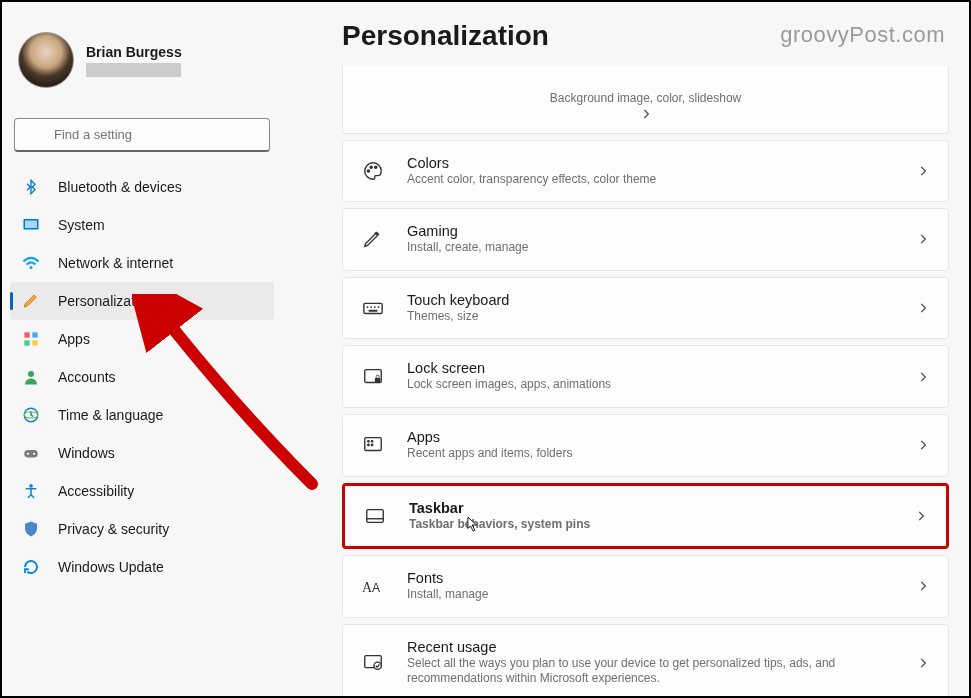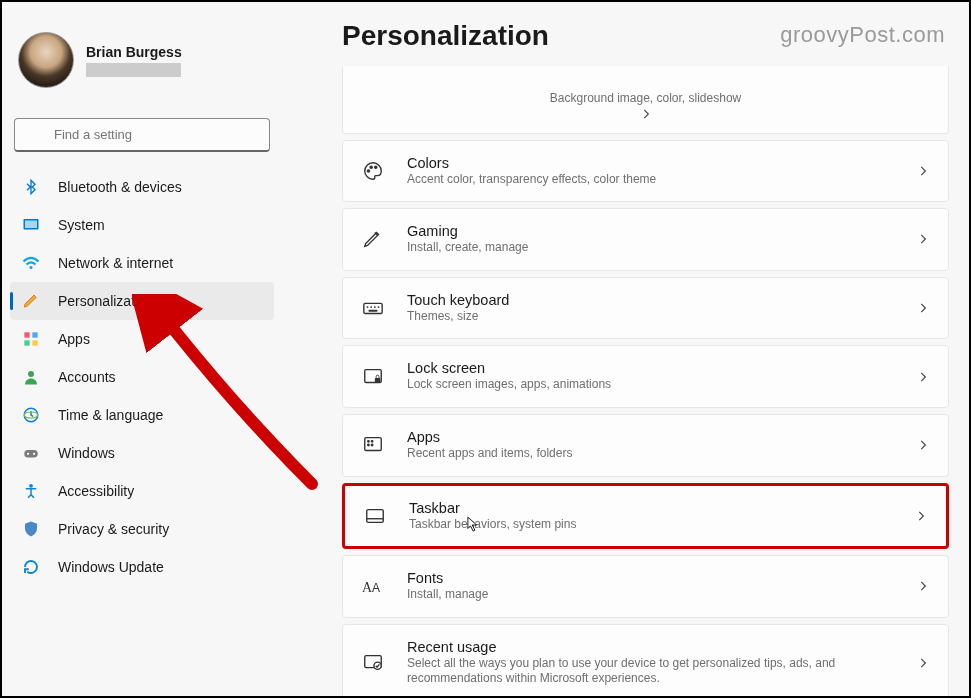--- a/index.html
+++ b/index.html
@@ -110,20 +110,21 @@
       color: #333;
       display:inline-flex; align-items:center; justify-content:center; flex-shrink:0;
     }
     .card .card-body { flex:1; }
     .card .card-title { font-size: 14.5px; color: #1a1a1a; }
     .card .card-sub { font-size: 12px; color: #6f6f6f; margin-top:1px; line-height:1.3; max-width:520px;}
     .chev { width:14px; height:14px; color:#444; }
     .card.highlighted {
       border: 3px solid #c00;
       border-radius:4px;
+      font-weight:bold;
     }
     .annotation-arrow {
       position:absolute;
       left: 130px; top: 292px;
       width: 210px; height: 200px;
       pointer-events:none;
       z-index:50;
     }
     .cursor {
       position:absolute;

